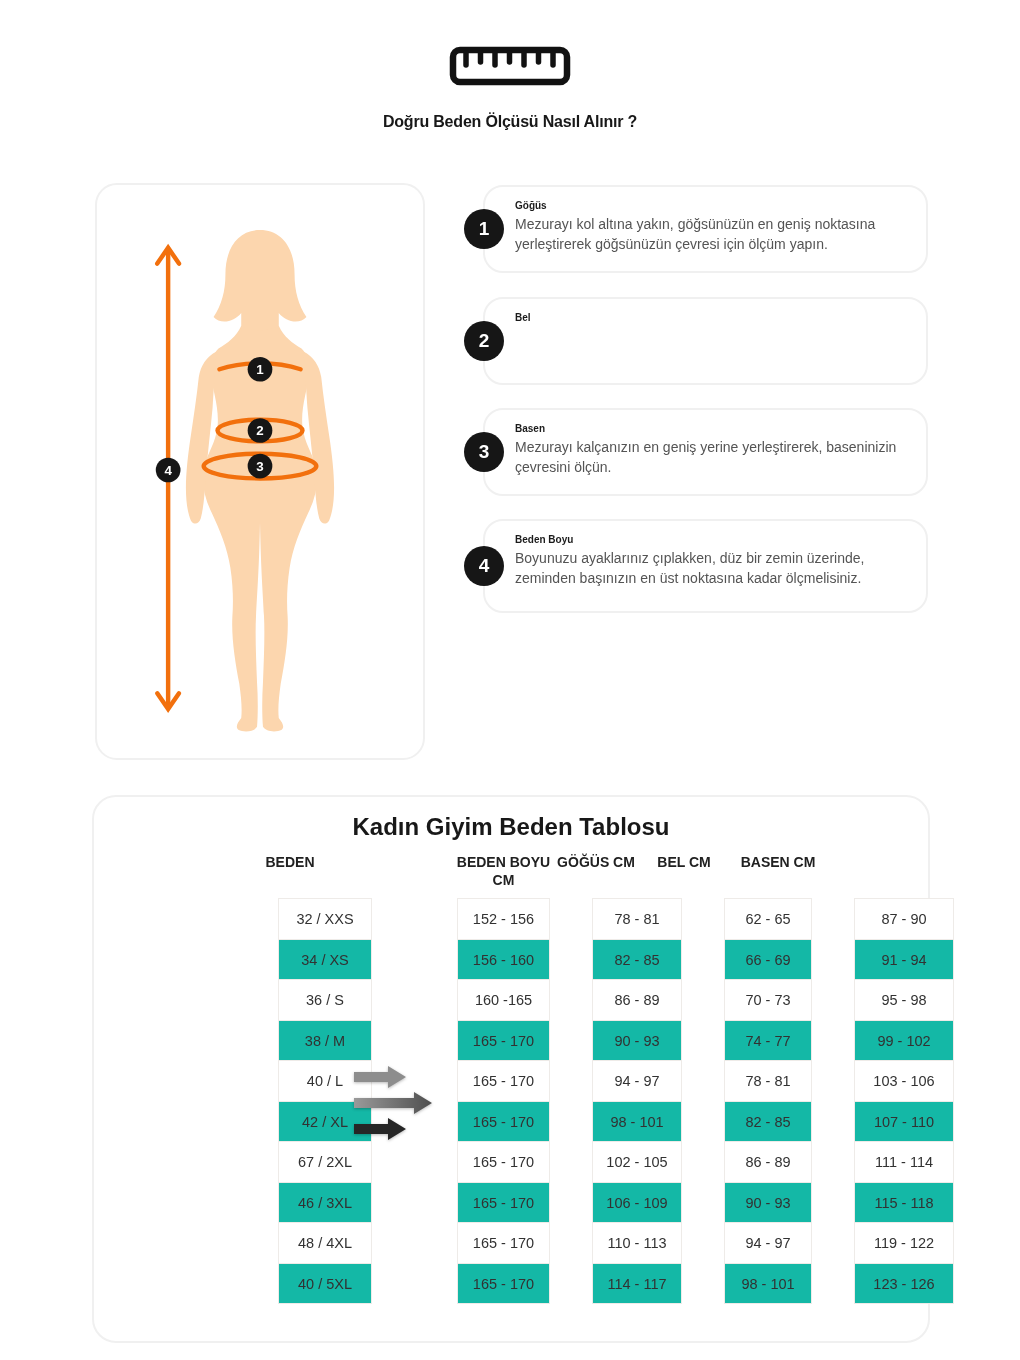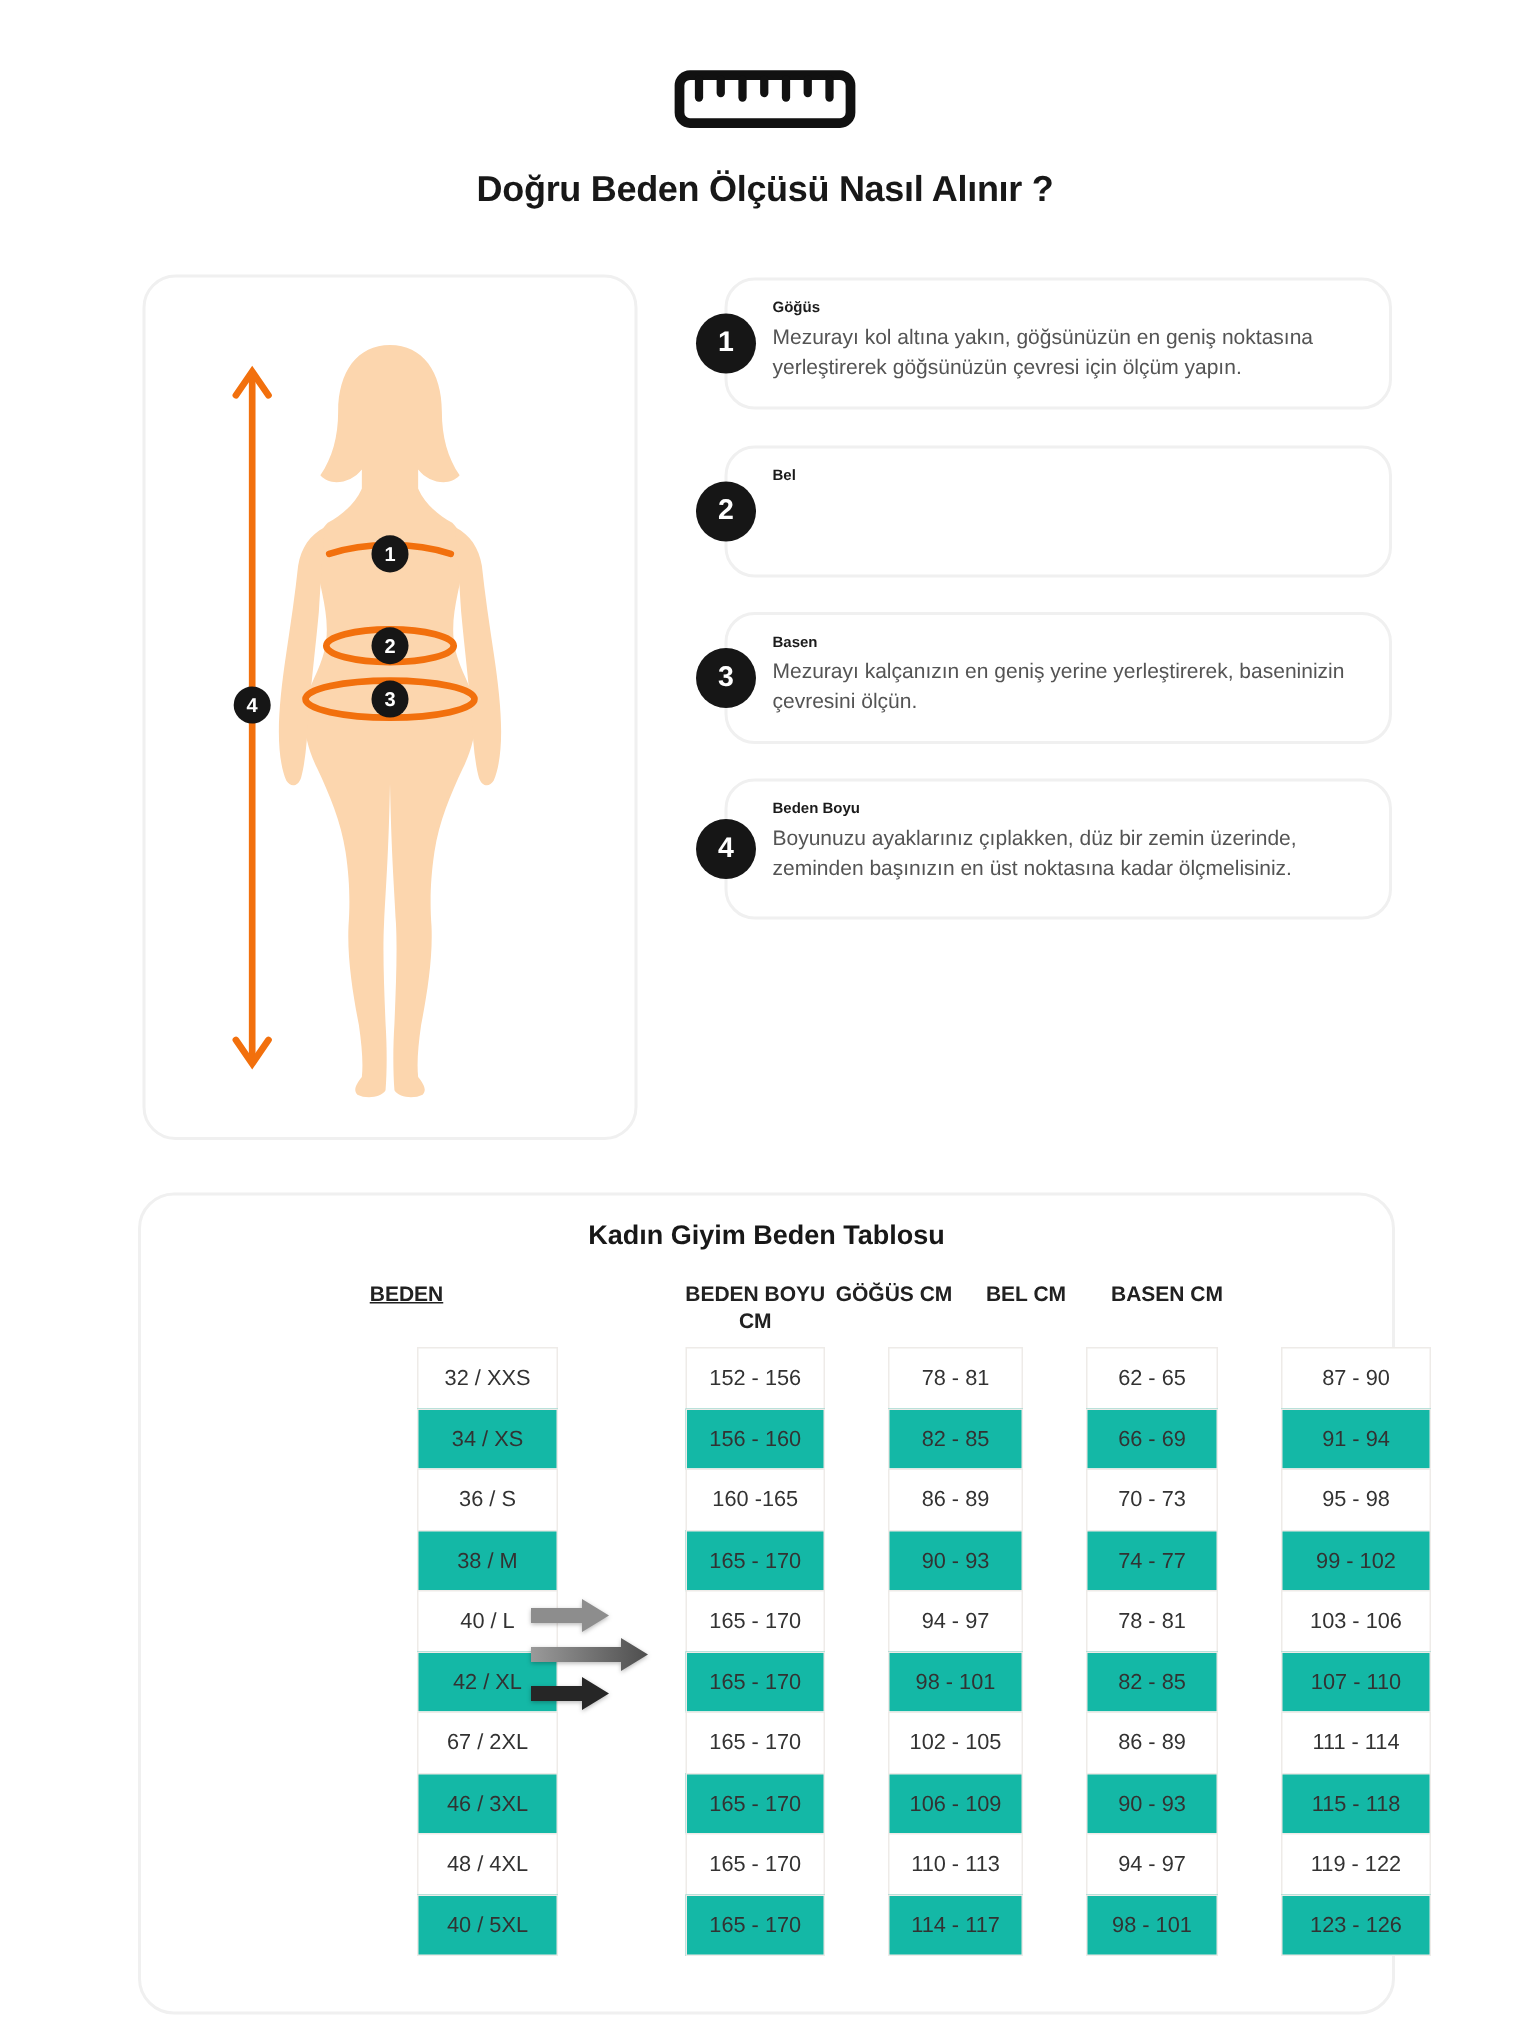--- a/index.html
+++ b/index.html
@@ -4,43 +4,43 @@
 <style>
   html,body{margin:0;padding:0;background:#fff;}
   .page{
     position:relative;width:1020px;height:1360px;margin:0 auto;background:#fff;
     font-family:"Liberation Sans","DejaVu Sans",sans-serif;color:#1c1c1c;
     -webkit-font-smoothing:antialiased;overflow:hidden;
   }
   
   .ruler-wrap{position:absolute;top:46px;left:0;right:0;text-align:center;}
   .main-title{position:absolute;top:113px;left:0;right:0;margin:0;text-align:center;
-    font-size:24px;font-weight:bold;letter-spacing:-0.2px;color:#181818;}
+    font-size:16px;font-weight:bold;letter-spacing:-0.2px;color:#181818;}
   
   .figure-panel{position:absolute;left:95px;top:183px;width:330px;height:577px;
     border:2px solid #f0f0f0;border-radius:22px;box-sizing:border-box;background:#fff;}
   .figure-panel svg{display:block;width:100%;height:100%;}
   
   .card{position:absolute;left:483px;width:445px;box-sizing:border-box;
     border:2px solid #f0f0f0;border-radius:20px;background:#fff;
     padding:13px 22px 12px 30px;}
   .card-badge{position:absolute;left:-21px;top:50%;transform:translateY(-50%);
     width:40px;height:40px;border-radius:50%;background:#161616;color:#fff;
     display:flex;align-items:center;justify-content:center;
     font-size:19px;font-weight:bold;}
   .card-title{font-size:10px;font-weight:bold;color:#1b1b1b;margin:0 0 3px 0;}
   .card-text{font-size:14px;line-height:1.46;color:#545454;margin:0;}
   
   .table-panel{position:absolute;left:92px;top:795px;width:838px;height:548px;
     border:2px solid #f0f0f0;border-radius:24px;box-sizing:border-box;background:#fff;}
   .table-title{position:absolute;top:16px;left:0;right:0;margin:0;text-align:center;
-    font-size:18px;font-weight:bold;color:#181818;}
+    font-size:24px;font-weight:bold;color:#181818;}
   .col-header{position:absolute;top:57px;text-align:center;font-size:14px;
     font-weight:bold;color:#212121;line-height:1.25;}
-  .h-beden{left:130px;width:94px;text-decoration:underline;}
+  .h-beden{left:149px;width:94px;}
   .h-boyu{left:361px;width:97px;}
   .h-gogus{left:458px;width:88px;}
   .h-bel{left:546px;width:88px;}
   .h-basen{left:634px;width:100px;}
   .size-column{position:absolute;left:144px;top:101px;width:94px;margin-left:40px;}
   .measurements-grid{position:absolute;left:363px;top:101px;}
   .cell{height:41.5px;line-height:41.5px;box-sizing:border-box;text-align:center;
     border:1px solid #eeebe8;background:#fff;font-size:14.5px;color:#323232;}
   .stripe{background:#14b8a6;}
   .size-column .cell{width:94px;}

